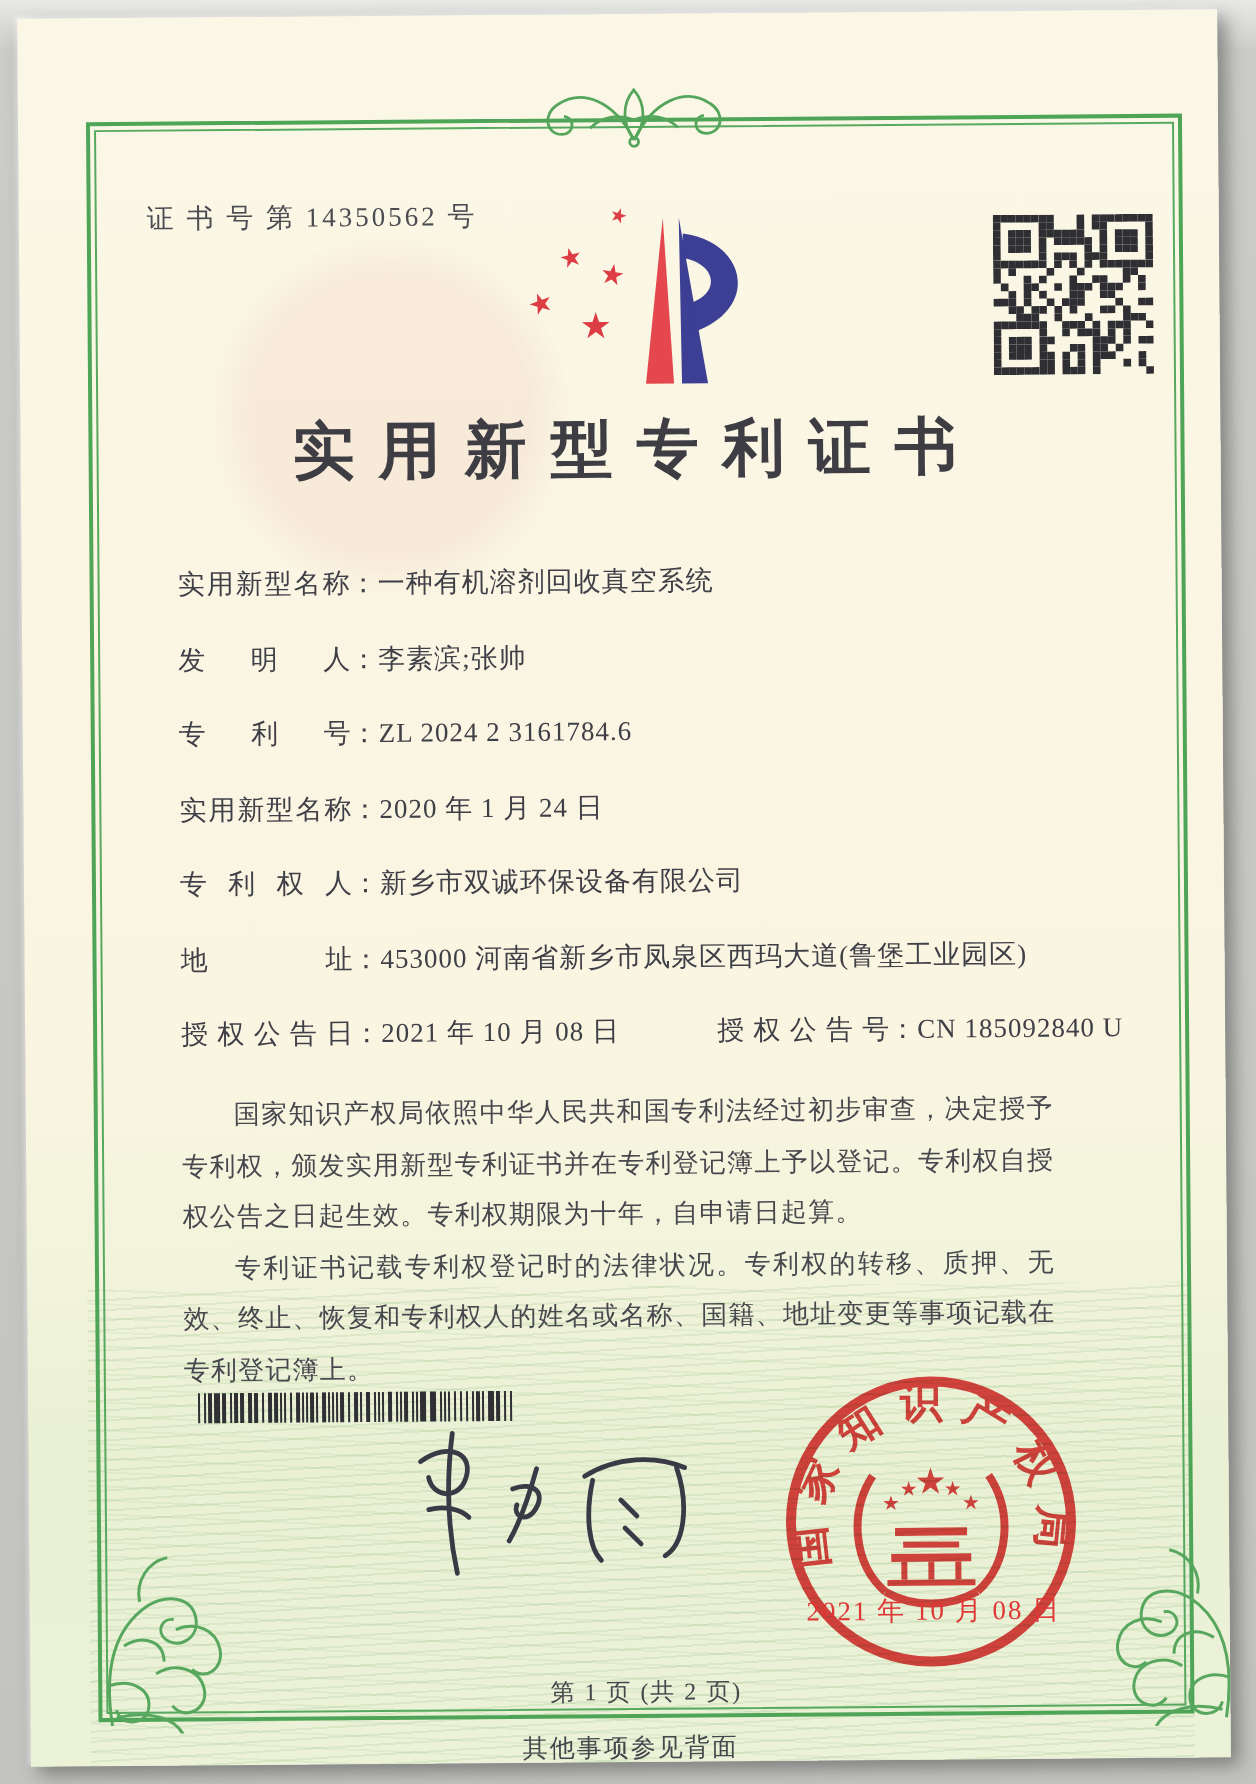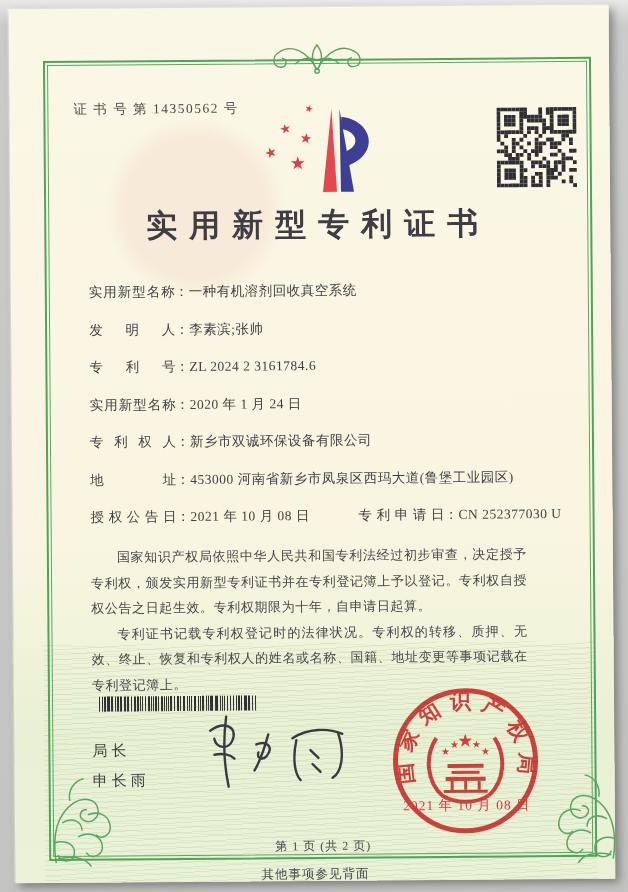--- a/index.html
+++ b/index.html
@@ -367,21 +367,21 @@
     </div>
     <div class="frow">
       <span class="flabel">专 利 权 人</span><span class="fcolon">：</span><span class="fvalue">新乡市双诚环保设备有限公司</span>
     </div>
     <div class="frow">
       <span class="flabel">地 址</span><span class="fcolon">：</span><span class="fvalue">453000 河南省新乡市凤泉区西玛大道(鲁堡工业园区)</span>
     </div>
     <div class="frow">
       <span class="flabel">授权公告日</span><span class="fcolon">：</span><span class="fvalue">2021 年 10 月 08 日</span>
       <span class="pair2">
-        <span class="flabel">专利申请日</span><span class="fcolon">：</span><span class="fvalue">CN 252377030 U</span>
+        <span class="flabel">授权公告号</span><span class="fcolon">：</span><span class="fvalue">CN 185092840 U</span>
       </span>
     </div>
   </div>
 
   <div class="paras">
     <p>国家知识产权局依照中华人民共和国专利法经过初步审查，决定授予专利权，颁发实用新型专利证书并在专利登记簿上予以登记。专利权自授权公告之日起生效。专利权期限为十年，自申请日起算。</p>
     <p>专利证书记载专利权登记时的法律状况。专利权的转移、质押、无效、终止、恢复和专利权人的姓名或名称、国籍、地址变更等事项记载在专利登记簿上。</p>
   </div>
 
   <div class="barcode">
@@ -434,24 +434,20 @@
       <i style="left:134px;width:1px"></i>
       <i style="left:137px;width:1px"></i>
       <i style="left:139px;width:2px"></i>
       <i style="left:142px;width:1px"></i>
       <i style="left:145px;width:3px"></i>
       <i style="left:149px;width:2px"></i>
       <i style="left:153px;width:1px"></i>
       <i style="left:156px;width:1px"></i>
     </div>
 
-  <div class="signer">
-    <div>局长</div>
-    <div>申长雨</div>
-  </div>
 
   <div class="signature">
     <svg width="170" height="86" viewBox="0 0 170 86">
       <g fill="none" stroke="#3a3a46" stroke-width="2.4" stroke-linecap="round">
         <path d="M34,6 C31,28 31,52 36,76"></path>
         <path d="M18,20 C32,10 46,16 40,30 C36,39 24,38 22,28"></path>
         <path d="M22,44 C30,42 38,44 42,48"></path>
         <path d="M76,24 C72,38 68,50 62,60"></path>
         <path d="M64,34 C74,30 82,36 74,46 C70,50 64,48 66,42"></path>
         <path d="M100,28 C116,18 136,18 150,24"></path>

